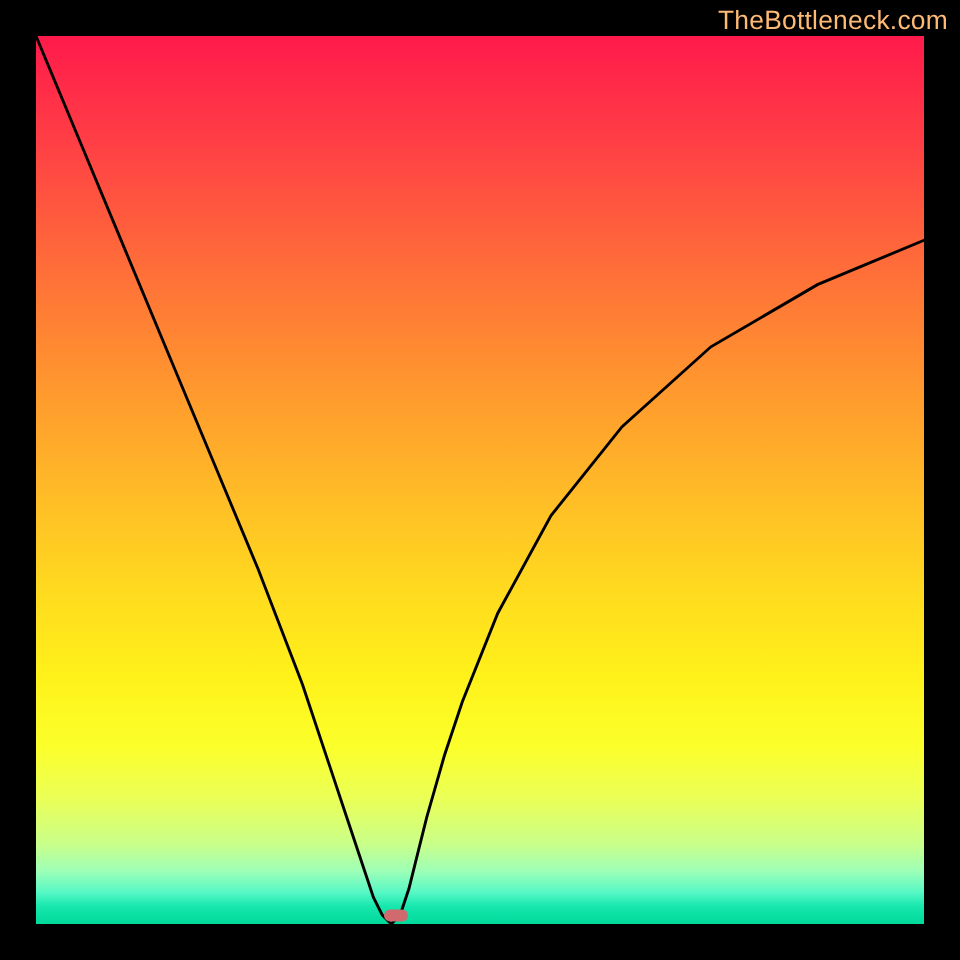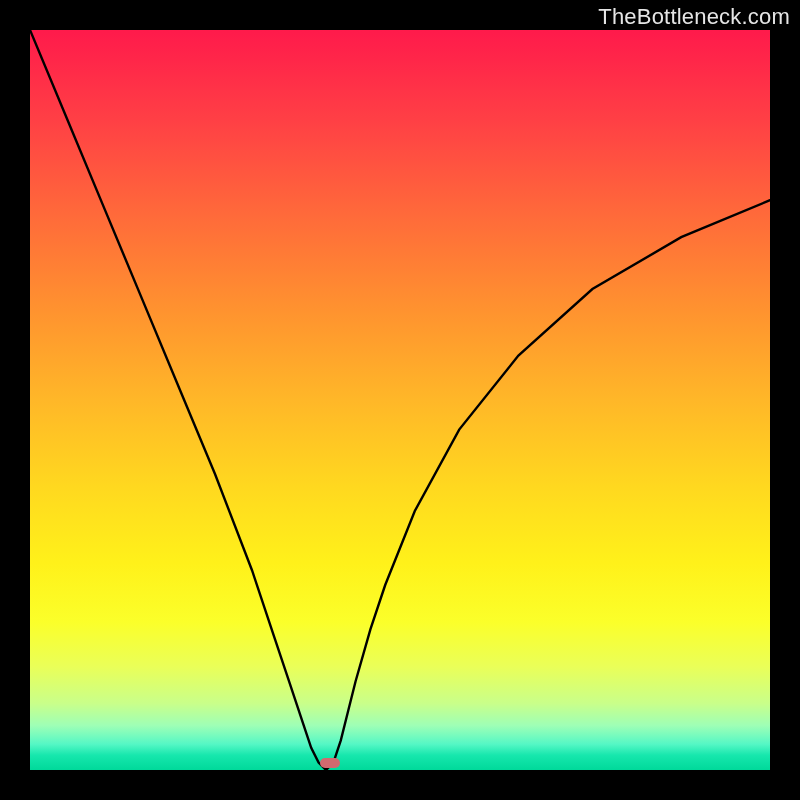--- a/index.html
+++ b/index.html
@@ -14,21 +14,21 @@
   .outer {
     width: 800px;
     height: 800px;
     background: #000;
     position: relative;
   }
   .watermark {
     position: absolute;
     top: 4px;
     right: 10px;
-    color: #e5e5e5;
+    color: #fdba74;
     font-size: 22px;
     font-weight: 500;
     letter-spacing: 0.2px;
     z-index: 10;
   }
   .plot-area {
     position: absolute;
     left: 30px;
     top: 30px;
     width: 740px;

